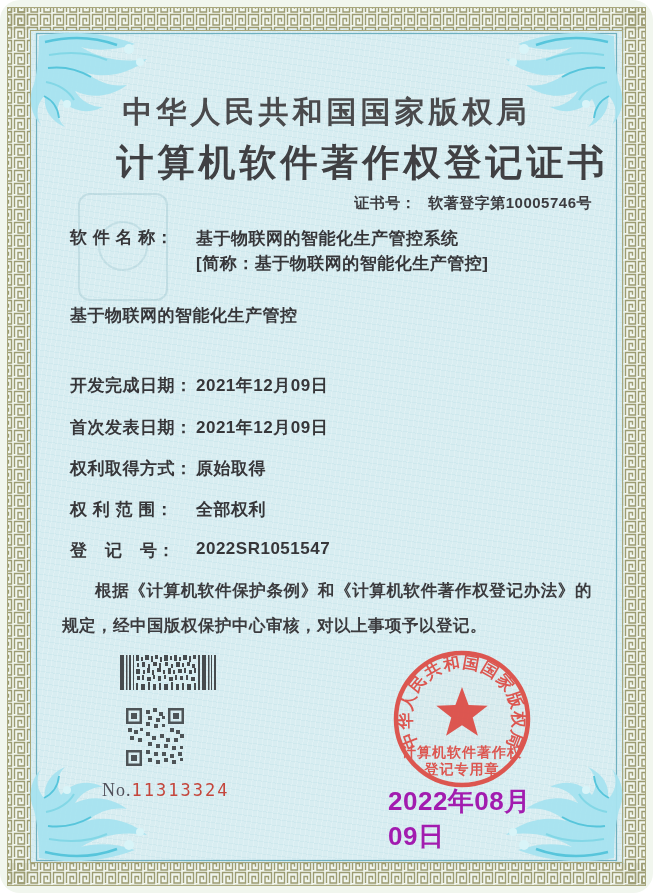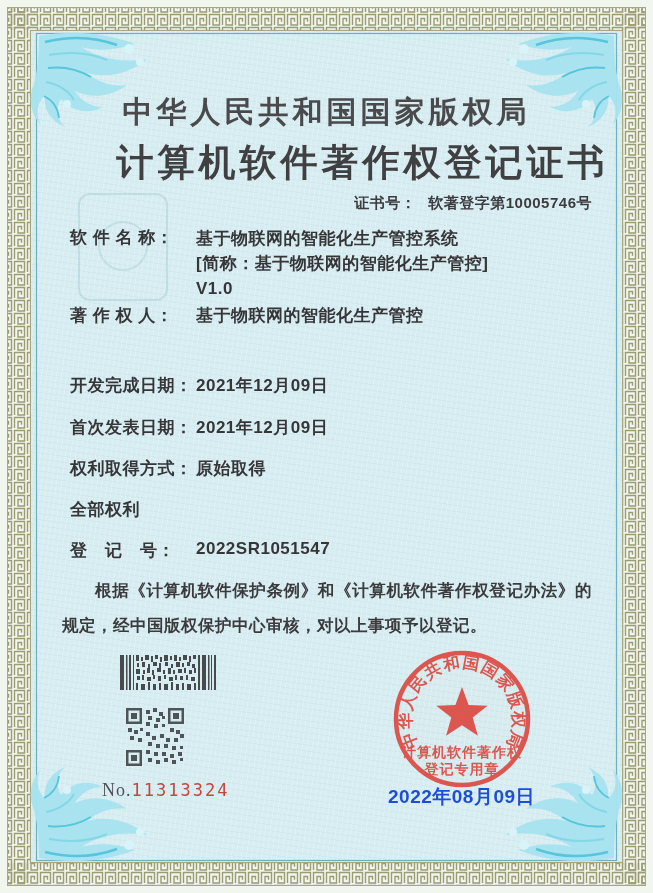--- a/index.html
+++ b/index.html
@@ -1,19 +1,20 @@
 <!DOCTYPE html>
 <html lang="zh"><head>
 <meta charset="utf-8">
 <style>
   html,body{margin:0;padding:0;}
   .page{
     position:relative;width:653px;height:893px;overflow:hidden;
     background:#f1f6ee;
     font-family:"Liberation Sans","DejaVu Sans",sans-serif;
+    border-radius:20px;
   }
   .inner-bg{
     position:absolute;left:29px;top:29px;width:595px;height:835px;
     background:
       repeating-linear-gradient(98deg, rgba(255,255,255,.20) 0 1px, rgba(0,0,0,0) 1px 5px),
       repeating-linear-gradient(8deg, rgba(150,205,215,.14) 0 1px, rgba(0,0,0,0) 1px 6px),
       #d8edf1;
   }
   .frame-svg{position:absolute;left:0;top:0;z-index:1;}
   .content{position:absolute;left:0;top:0;width:653px;height:893px;z-index:2;}
@@ -50,21 +51,21 @@
 
   .serial{position:absolute;left:102px;top:780px;font-size:18px;}
   .serial .no{font-family:"Liberation Serif","DejaVu Serif",serif;color:#50505a;letter-spacing:1px;}
   .serial .digits{
     font-family:"DejaVu Sans Mono","Liberation Mono",monospace;
     color:#c4463c;font-size:17px;letter-spacing:2px;margin-left:0;
   }
 
   .issue-date{
     position:absolute;left:388px;top:784px;width:150px;
-    font-size:19px;font-weight:700;color:#1d4ed8;letter-spacing:.5px;
+    font-size:26px;font-weight:700;color:#a21caf;letter-spacing:.5px;
   }
 
   .stamp{position:absolute;left:383px;top:640px;z-index:3;opacity:.92;}
 
   .watermark{
     position:absolute;left:78px;top:193px;width:86px;height:104px;
     border:2px solid rgba(140,185,196,.30);border-radius:12px;z-index:1;
   }
   .watermark::before{
     content:"";position:absolute;left:18px;top:26px;width:46px;height:46px;
@@ -125,45 +126,44 @@
 
     <div class="certno-row">
       <span class="lbl">证书号：</span><span>软著登字第10005746号</span>
     </div>
 
     <div class="field-row multi" style="top:226px">
       <span class="lbl">软 件 名 称：</span>
       <span class="val">
         <div>基于物联网的智能化生产管控系统</div>
         <div>[简称：基于物联网的智能化生产管控]</div>
-        <div>V1.0</div>
       </span>
     </div>
 
     <div class="field-row" style="top:304px">
-      <span class="lbl">著 作 权 人：</span>
       <span class="val">基于物联网的智能化生产管控</span>
     </div>
 
     <div class="field-row" style="top:374px">
       <span class="lbl">开发完成日期：</span>
       <span class="val">2021年12月09日</span>
     </div>
 
     <div class="field-row" style="top:416px">
       <span class="lbl">首次发表日期：</span>
       <span class="val">2021年12月09日</span>
     </div>
 
     <div class="field-row" style="top:457px">
       <span class="lbl">权利取得方式：</span>
       <span class="val">原始取得</span>
     </div>
 
     <div class="field-row" style="top:498px">
+      <span class="lbl">权 利 范 围：</span>
       <span class="val">全部权利</span>
     </div>
 
     <div class="field-row" style="top:539px">
       <span class="lbl">登　记　号：</span>
       <span class="val">2022SR1051547</span>
     </div>
 
     <div class="statement">根据《计算机软件保护条例》和《计算机软件著作权登记办法》的规定，经中国版权保护中心审核，对以上事项予以登记。</div>
 

